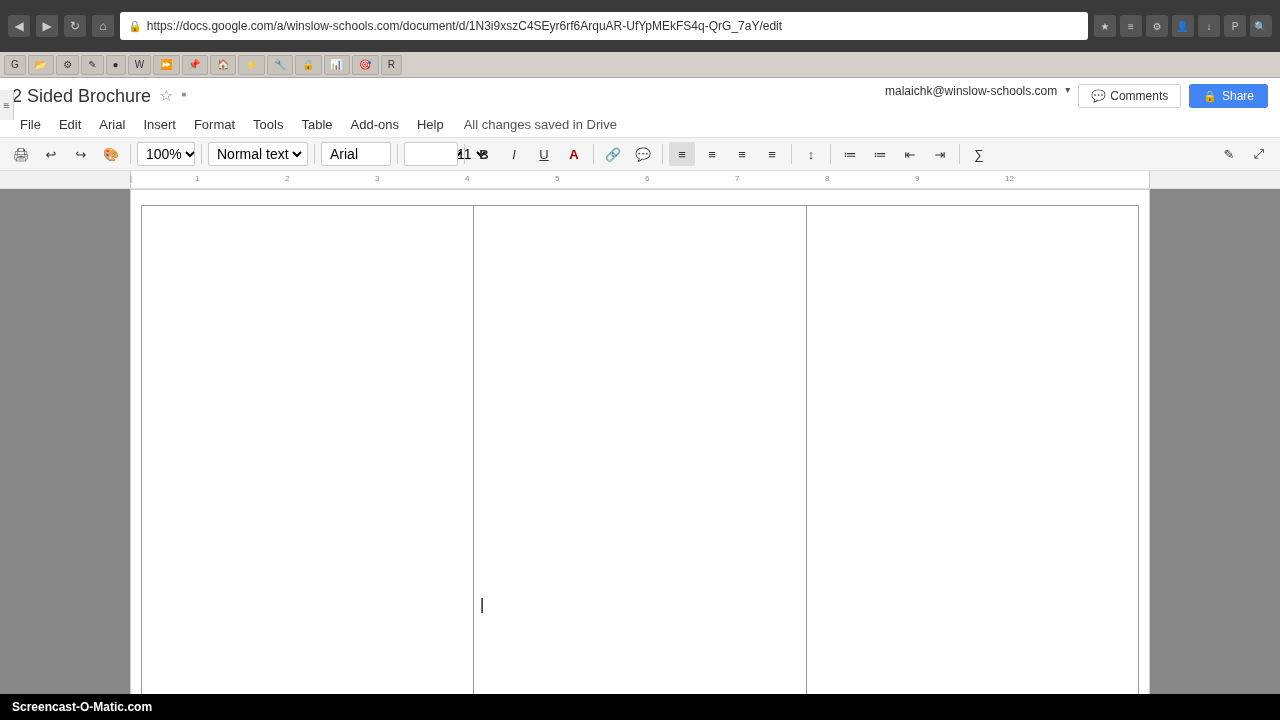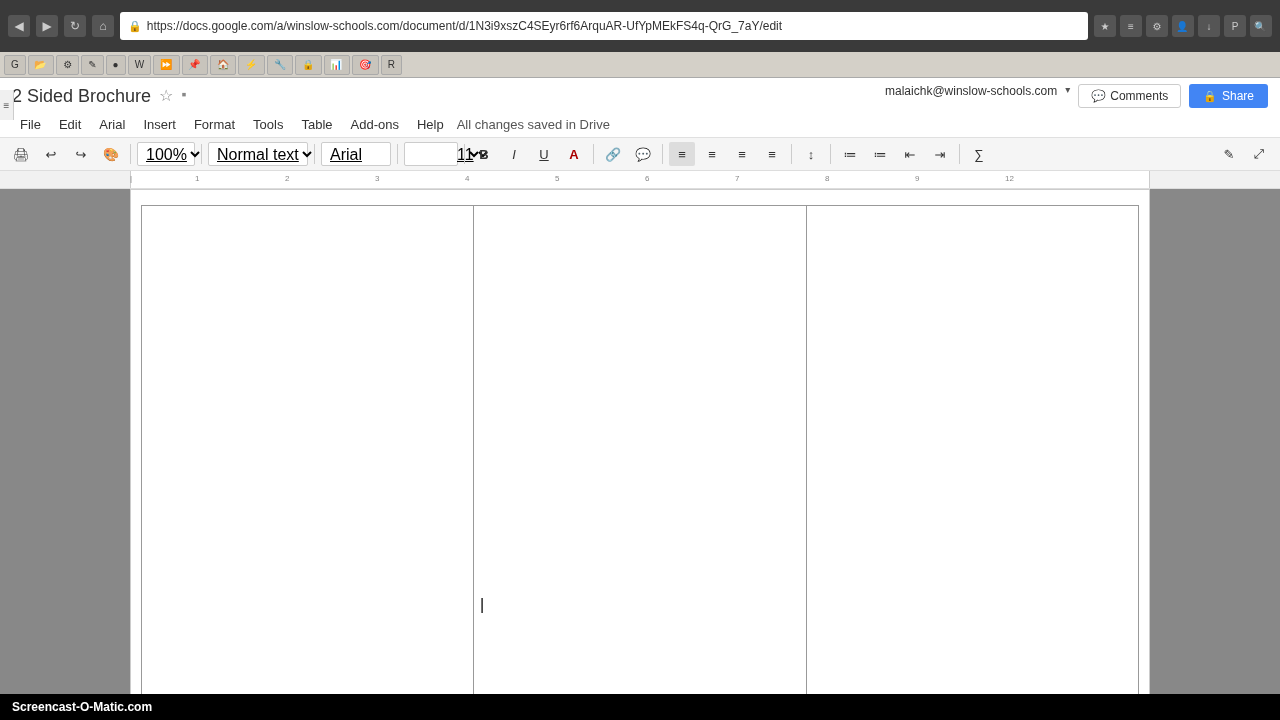--- a/index.html
+++ b/index.html
@@ -117,21 +117,21 @@
       gap: 2px;
       padding: 2px 0;
     }
     .menu-item {
       padding: 3px 8px;
       font-size: 13px;
       color: #333;
       cursor: pointer;
       border-radius: 2px;
     }
-    .autosave-status { font-size: 13px; color: #555; margin-left: 3px; }
+    .autosave-status { font-size: 13px; color: #555; margin-left: 10px; }
 
     
     .toolbar {
       background: #f5f5f5;
       border-bottom: 1px solid #ddd;
       padding: 4px 8px;
       display: flex;
       align-items: center;
       gap: 4px;
       flex-wrap: nowrap;
@@ -153,24 +153,23 @@
       border-radius: 2px;
       background: #fff;
       font-size: 12px;
       padding: 0 4px;
       cursor: pointer;
       display: flex; align-items: center; gap: 3px;
     }
     .toolbar-select select {
       border: none;
       background: transparent;
-      font-size: 16px;
+      font-size: 14px;
       outline: none;
       cursor: pointer;
-      text-decoration: underline;
     }
     .zoom-select { width: 58px; }
     .style-select { width: 100px; align-items: center; }
     .font-select { width: 70px; }
     .size-select { width: 50px; padding-left: 48px; }
 
     .toolbar-bold { font-weight: bold; }
     .toolbar-italic { font-style: italic; }
     .toolbar-underline { text-decoration: underline; }
 

